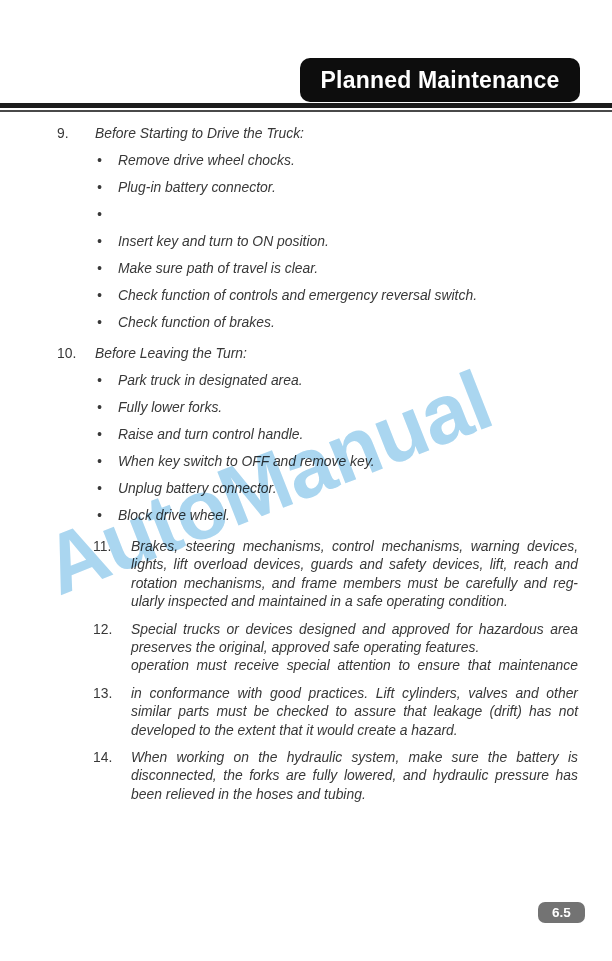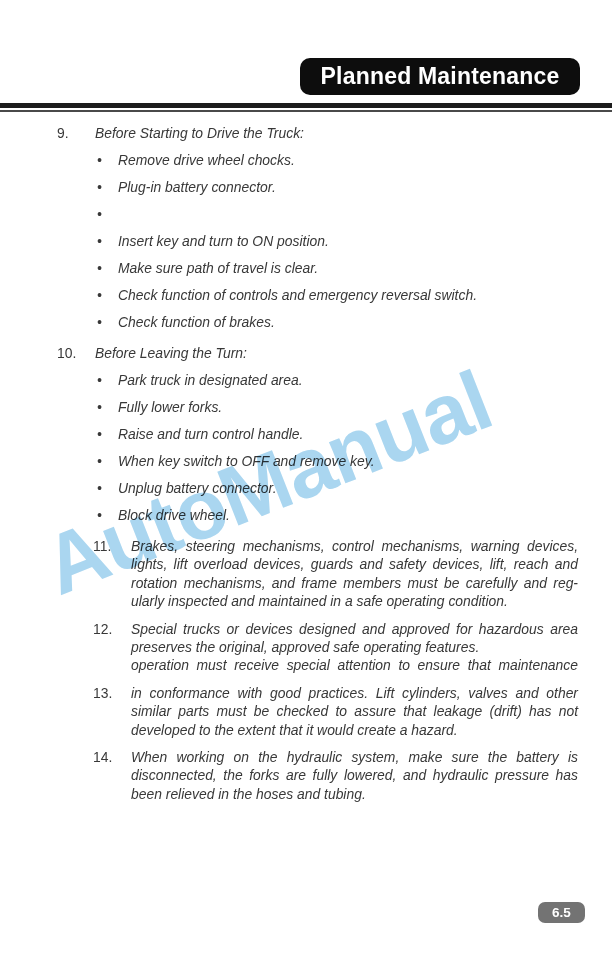--- a/index.html
+++ b/index.html
@@ -17,21 +17,21 @@
     position: relative;
     width: 612px;
     height: 961px;
     background: #ffffff;
   }
   .header-badge {
     position: absolute;
     top: 58px;
     right: 32px;
     width: 280px;
-    height: 37px;
+    height: 44px;
     background: #0d0d0d;
     border-radius: 10px;
     display: flex;
     align-items: center;
     justify-content: center;
     color: #ffffff;
     font-weight: bold;
     font-size: 23px;
     letter-spacing: 0.2px;
   }

